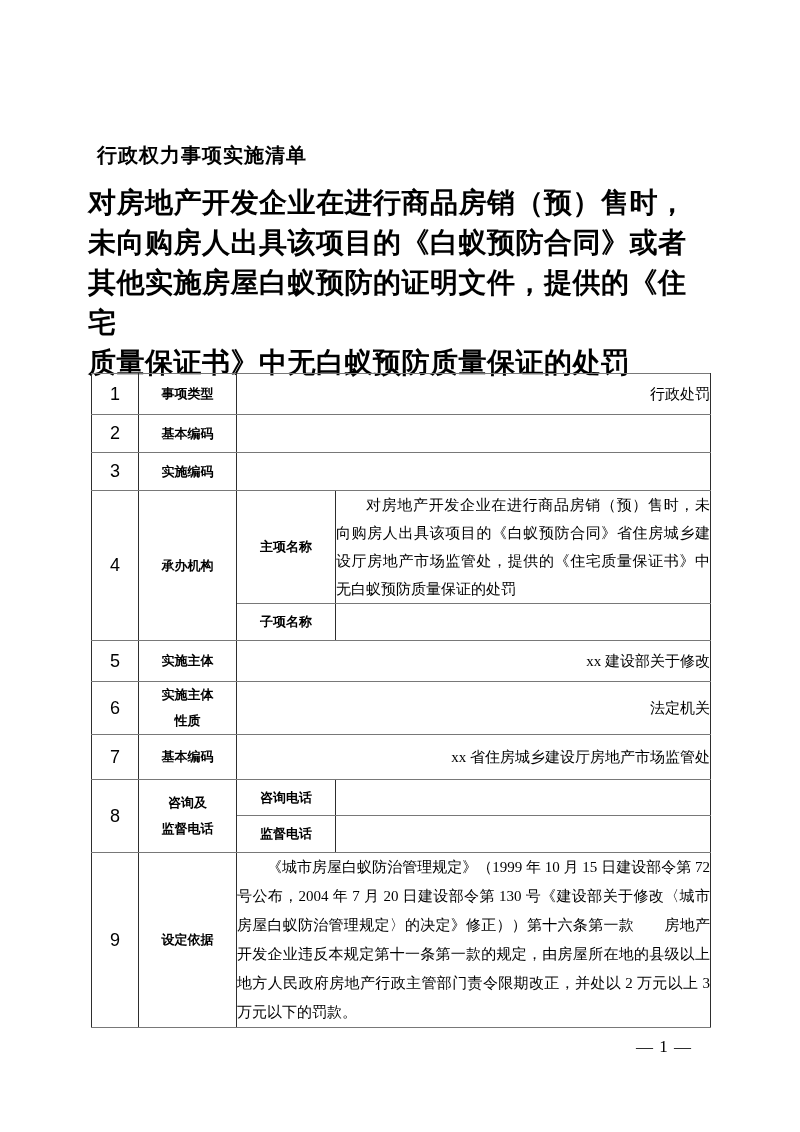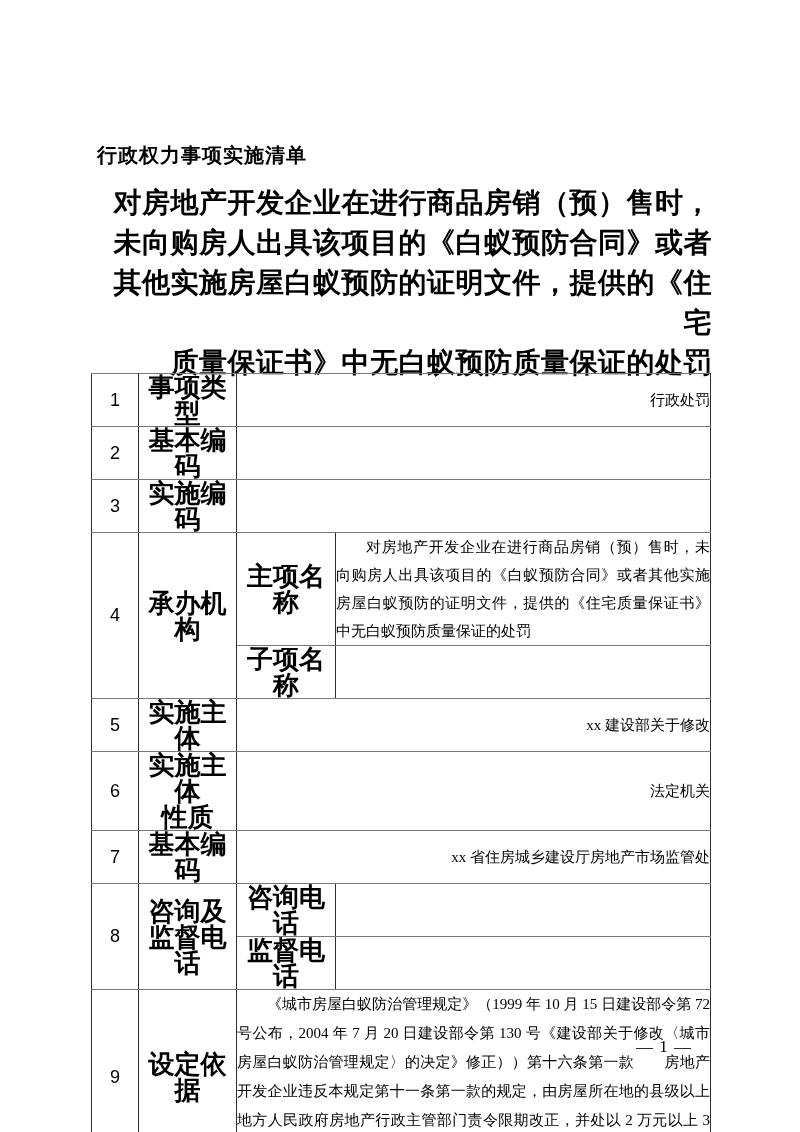--- a/index.html
+++ b/index.html
@@ -22,21 +22,21 @@
   }
   .doc-title {
     position: absolute;
     left: 88px; top: 183px;
     width: 624px;
     margin: 0;
     font-family: "Liberation Sans", "DejaVu Sans", sans-serif;
     font-weight: 700;
     font-size: 28px;
     line-height: 40px;
-    text-align: right;
+    text-align: left;
     white-space: pre-line;
     letter-spacing: 0.5px;
   }
   table.items {
     position: absolute;
     left: 91px; top: 373px;
     width: 619px;
     border-collapse: collapse;
     table-layout: fixed;
     border: 1px solid #1a1a1a;
@@ -51,21 +51,21 @@
   }
   td.num {
     text-align: center;
     font-family: "Liberation Sans", "DejaVu Sans", sans-serif;
     font-size: 18px;
   }
   td.lbl {
     text-align: center;
     font-family: Liberation Sans, sans-serif;
     font-weight: 700;
-    font-size: 26px;
+    font-size: 13px;
     line-height: 26px;
     white-space: pre-line;
   }
   td.val {
     font-size: 15px;
     padding: 0 8px;
     text-align: right;
   }
   td.val-indent { text-indent: 2em; }
   td.para {
@@ -130,21 +130,21 @@
     </tr>
     <tr class="h38">
       <td class="num">3</td>
       <td class="lbl">实施编码</td>
       <td class="val" colspan="2"></td>
     </tr>
     <tr class="h112">
       <td class="num" rowspan="2">4</td>
       <td class="lbl" rowspan="2">承办机构</td>
       <td class="lbl">主项名称</td>
-      <td class="val para">对房地产开发企业在进行商品房销（预）售时，未向购房人出具该项目的《白蚁预防合同》或者其他实施房屋白蚁预防的证明文件，提供的《住宅质量保证书》中无白蚁预防质量保证的处罚</td>
+      <td class="val para">对房地产开发企业在进行商品房销（预）售时，未向购房人出具该项目的《白蚁预防合同》省住房城乡建设厅房地产市场监管处，提供的《住宅质量保证书》中无白蚁预防质量保证的处罚</td>
     </tr>
     <tr class="h37">
       <td class="lbl">子项名称</td>
       <td class="val"></td>
     </tr>
     <tr class="h41">
       <td class="num">5</td>
       <td class="lbl">实施主体</td>
       <td class="val val-indent" colspan="2">xx 建设部关于修改</td>
     </tr>

